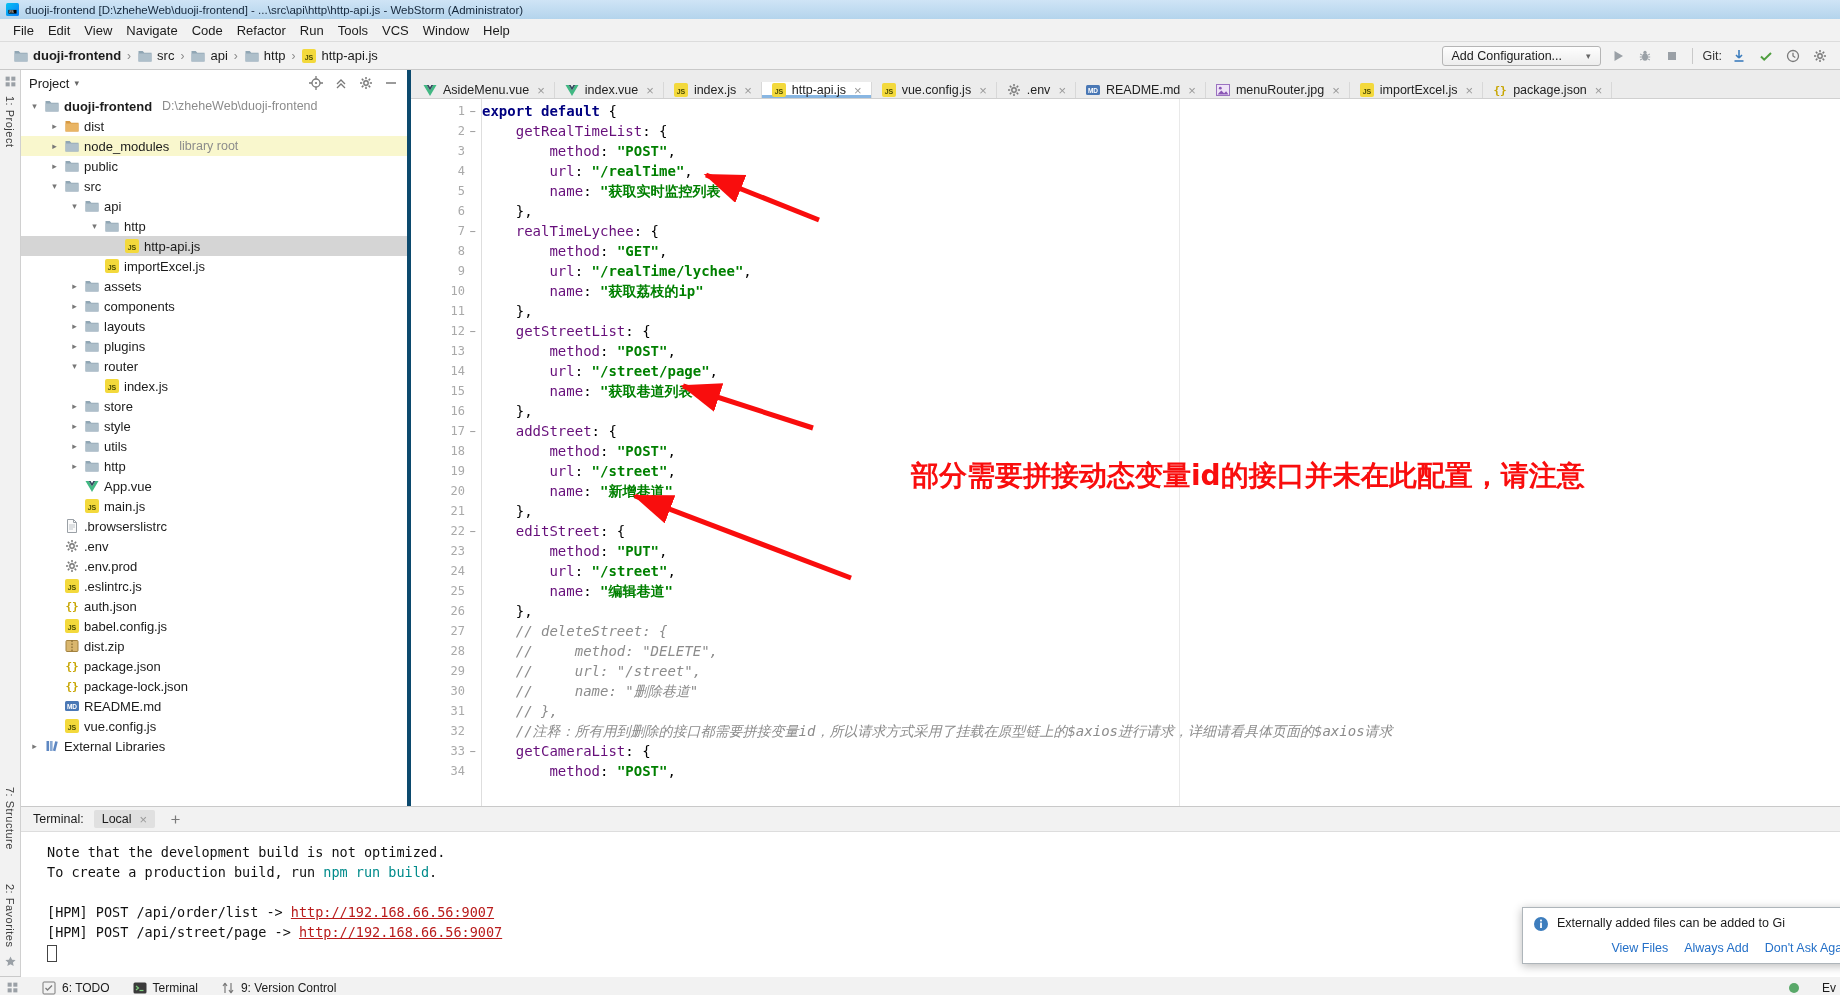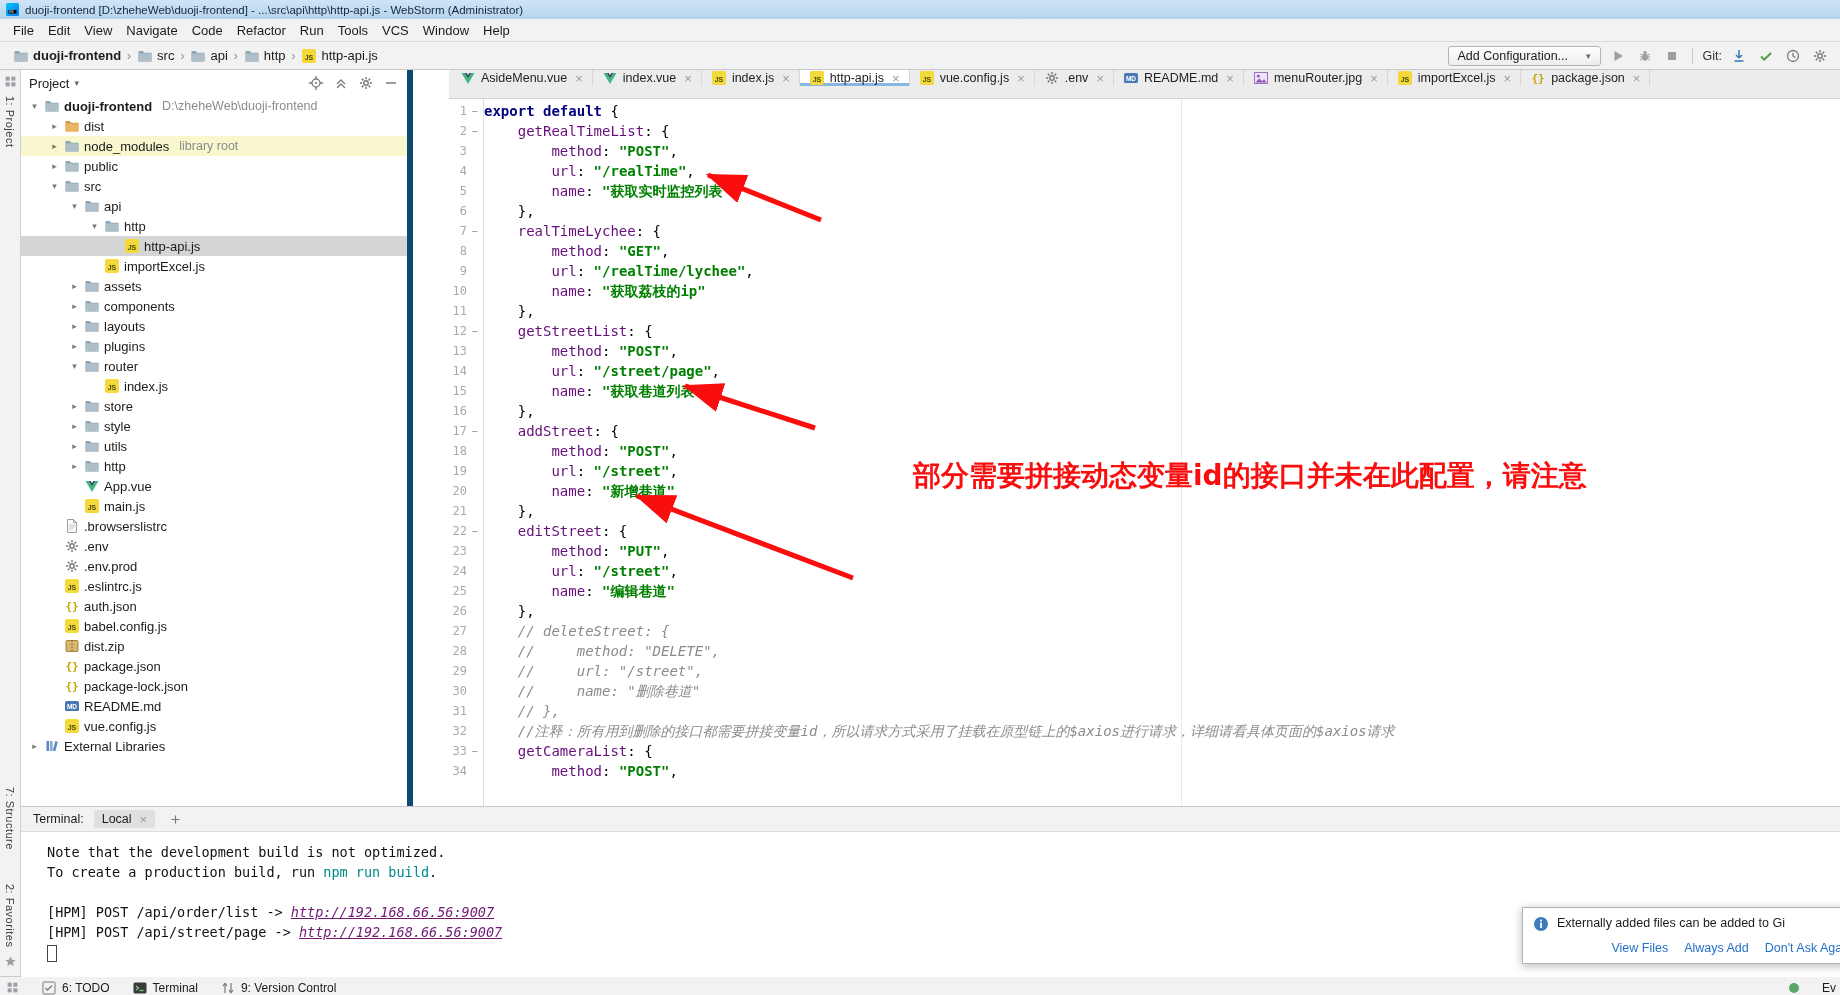--- a/index.html
+++ b/index.html
@@ -18,51 +18,51 @@
   .menu-item{padding:2px 7px;cursor:default;}
   
   .toolbar{height:27px;background:#f2f2f2;border-bottom:1px solid #c9c9c9;display:flex;
            align-items:center;padding:0 10px;}
   .breadcrumb{display:flex;align-items:center;}
   .bc-item{display:flex;align-items:center;gap:4px;padding:2px 3px;}
   .bc-sep{color:#8a8a8a;margin:0 3px;font-size:12px;}
   .bold{font-weight:bold;}
   .toolbar-right{margin-left:auto;display:flex;align-items:center;gap:7px;}
   .add-config{border:1px solid #b5b5b5;background:linear-gradient(#fefefe,#ededed);border-radius:3px;
-              padding:2px 9px;display:flex;gap:18px;align-items:center;font-size:12.5px;}
+              padding:2px 9px;display:flex;gap:24px;align-items:center;font-size:12.5px;}
   .caret{font-size:9px;color:#666;}
   .tbtn{width:20px;height:20px;display:flex;align-items:center;justify-content:center;}
   .sep{width:1px;height:16px;background:#c9c9c9;margin:0 3px;}
   .git-label{color:#333;font-size:12.5px;}
 
   
   .body-row{display:flex;height:906px;}
   .left-strip{width:20px;background:#f2f2f2;border-right:1px solid #d0d0d0;display:flex;
               flex-direction:column;align-items:center;padding:5px 0 8px 0;gap:8px;}
   .vlabel{writing-mode:vertical-rl;font-size:11px;color:#3c3c3c;letter-spacing:.5px;white-space:nowrap;}
   .strip-spacer{flex:1;}
   .content-col{flex:1;display:flex;flex-direction:column;min-width:0;}
   .main-split{display:flex;height:736px;min-height:736px;}
 
   
-  .project-panel{width:386px;min-width:386px;border-right:6px solid #0c4a6e;display:flex;
+  .project-panel{width:386px;min-width:386px;border-right:4px solid #0c4a6e;display:flex;
                  flex-direction:column;background:#fff;overflow:hidden;}
   .pp-header{height:26px;display:flex;align-items:center;padding:0 8px;gap:5px;}
   .pp-icons{margin-left:auto;display:flex;gap:9px;align-items:center;}
   .project-tree{flex:1;overflow:hidden;font-size:13px;}
   .tree-row{height:20px;display:flex;align-items:center;gap:4px;white-space:nowrap;}
   .tree-row.sel{background:#d5d5d5;}
   .tree-row.hl{background:#f9f7cd;}
   .chev{width:11px;font-size:9px;color:#777;text-align:center;flex:0 0 auto;}
   .tree-suffix{color:#8c8c8c;margin-left:6px;font-size:12.5px;}
 
   
   .editor-col{flex:1;display:flex;flex-direction:column;min-width:0;}
   .tabbar{height:28px;min-height:28px;background:#ececec;border-bottom:1px solid #d0d0d0;display:flex;
-          align-items:flex-start;padding-left:2px;overflow:hidden;margin-left:36px;}
+          align-items:flex-end;padding-left:2px;overflow:hidden;}
   .etab{display:flex;align-items:center;gap:5px;padding:0 9px;border-right:1px solid #d8d8d8;
         font-size:12.5px;color:#222;white-space:nowrap;}
   .etab.active{background:#fff;box-shadow:inset 0 -3px 0 #88b6e2;}
   .tab-close{color:#999;margin-left:3px;font-size:13px;line-height:1;}
   .editor-wrap{position:relative;flex:1;display:flex;overflow:hidden;background:#fff;}
   .gutter{width:70px;min-width:70px;background:#fff;border-right:1px solid #dedede;padding-top:2px;}
   .gut-line{height:20px;display:flex;align-items:center;justify-content:flex-end;color:#a9a9a9;
             font-family:"DejaVu Sans Mono","Liberation Mono",monospace;font-size:12px;padding-right:3px;gap:2px;}
   .fold{width:11px;color:#8a8a8a;font-size:10px;text-align:center;}
   .fold.empty{visibility:hidden;}
@@ -82,21 +82,21 @@
 
   
   .terminal{height:170px;min-height:170px;border-top:1px solid #c9c9c9;display:flex;flex-direction:column;background:#fff;}
   .term-header{height:24px;min-height:24px;background:#f2f2f2;border-bottom:1px solid #ddd;display:flex;
                align-items:center;gap:10px;padding:0 12px;font-size:12.5px;}
   .term-tab{display:flex;align-items:center;gap:5px;padding:2px 8px;background:#e0e0e0;border-radius:2px;}
   .term-body{flex:1;padding:10px 0 0 26px;font-family:"DejaVu Sans Mono","DejaVu Sans","Liberation Mono",monospace;
              font-size:13.5px;line-height:20px;white-space:pre;}
   .t-p{color:#111;}
   .t-cmd{color:#008b8b;}
-  .t-link{color:#701a75;text-decoration:underline;font-style:italic;}
+  .t-link{color:#b91c1c;text-decoration:underline;}
   .term-line{height:20px;}
   .cursor-box{display:inline-block;width:8px;height:15px;border:1px solid #444;vertical-align:middle;}
 
   
   .statusbar{height:21px;background:#f2f2f2;border-top:1px solid #c9c9c9;display:flex;align-items:center;
              padding:0 4px 0 6px;gap:22px;font-size:12px;}
   .sb-item{display:flex;align-items:center;gap:5px;}
   .sb-right{margin-left:auto;display:flex;align-items:center;gap:20px;}
 
   

